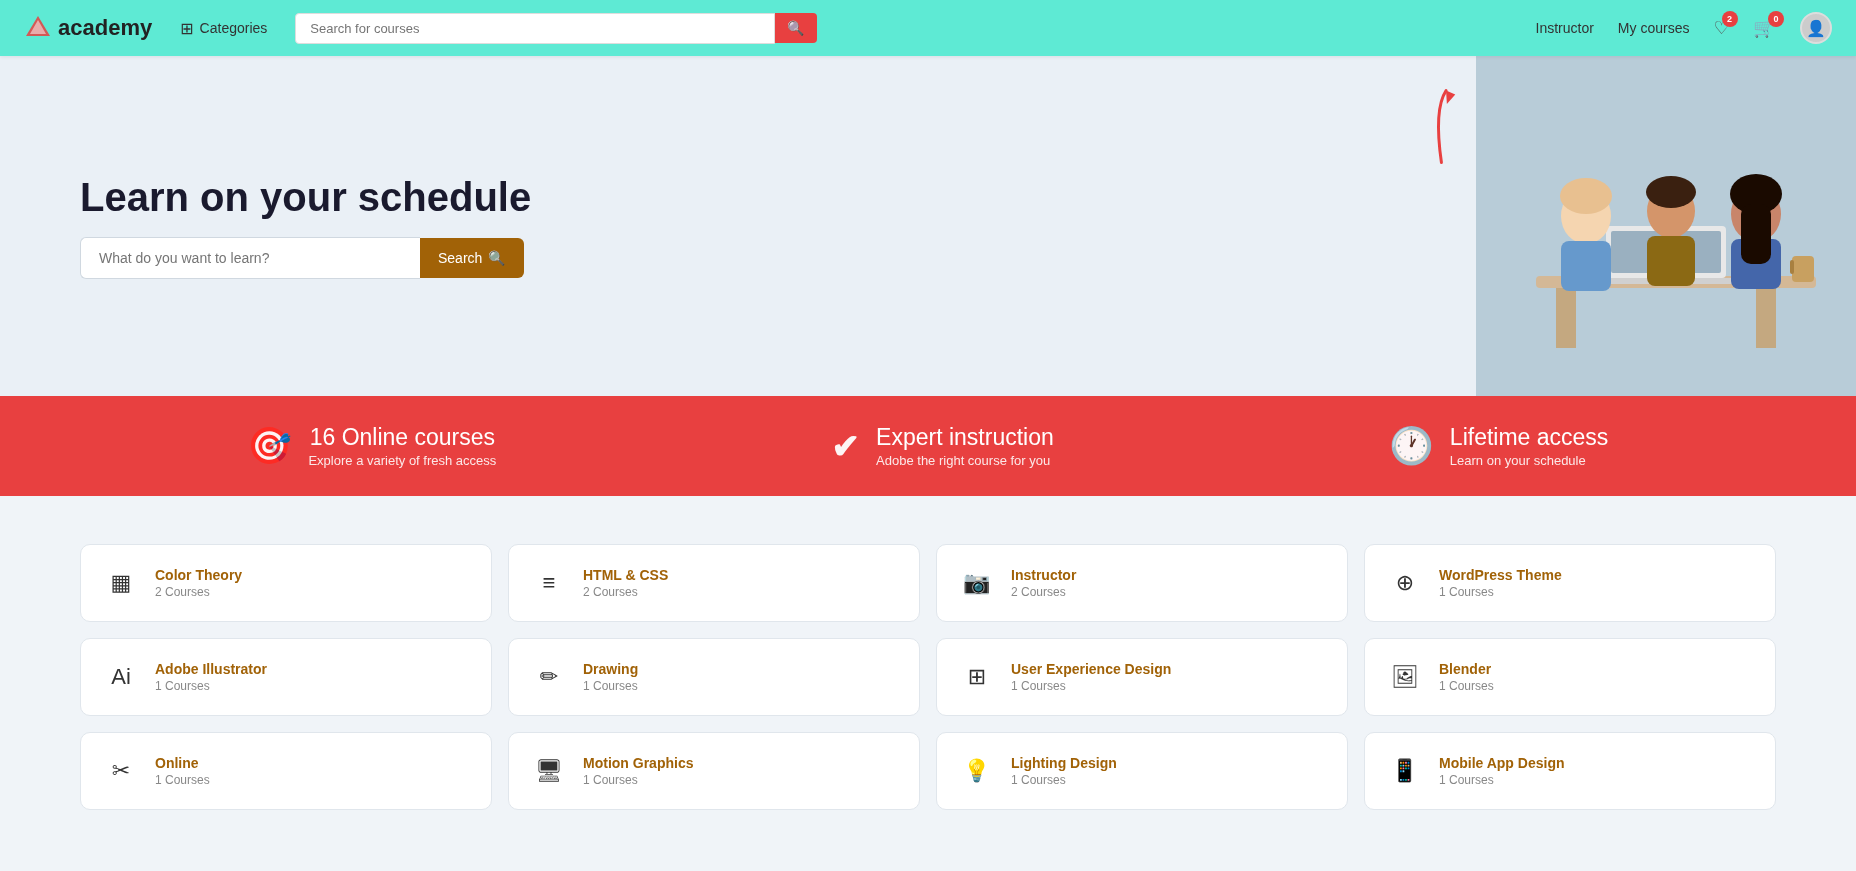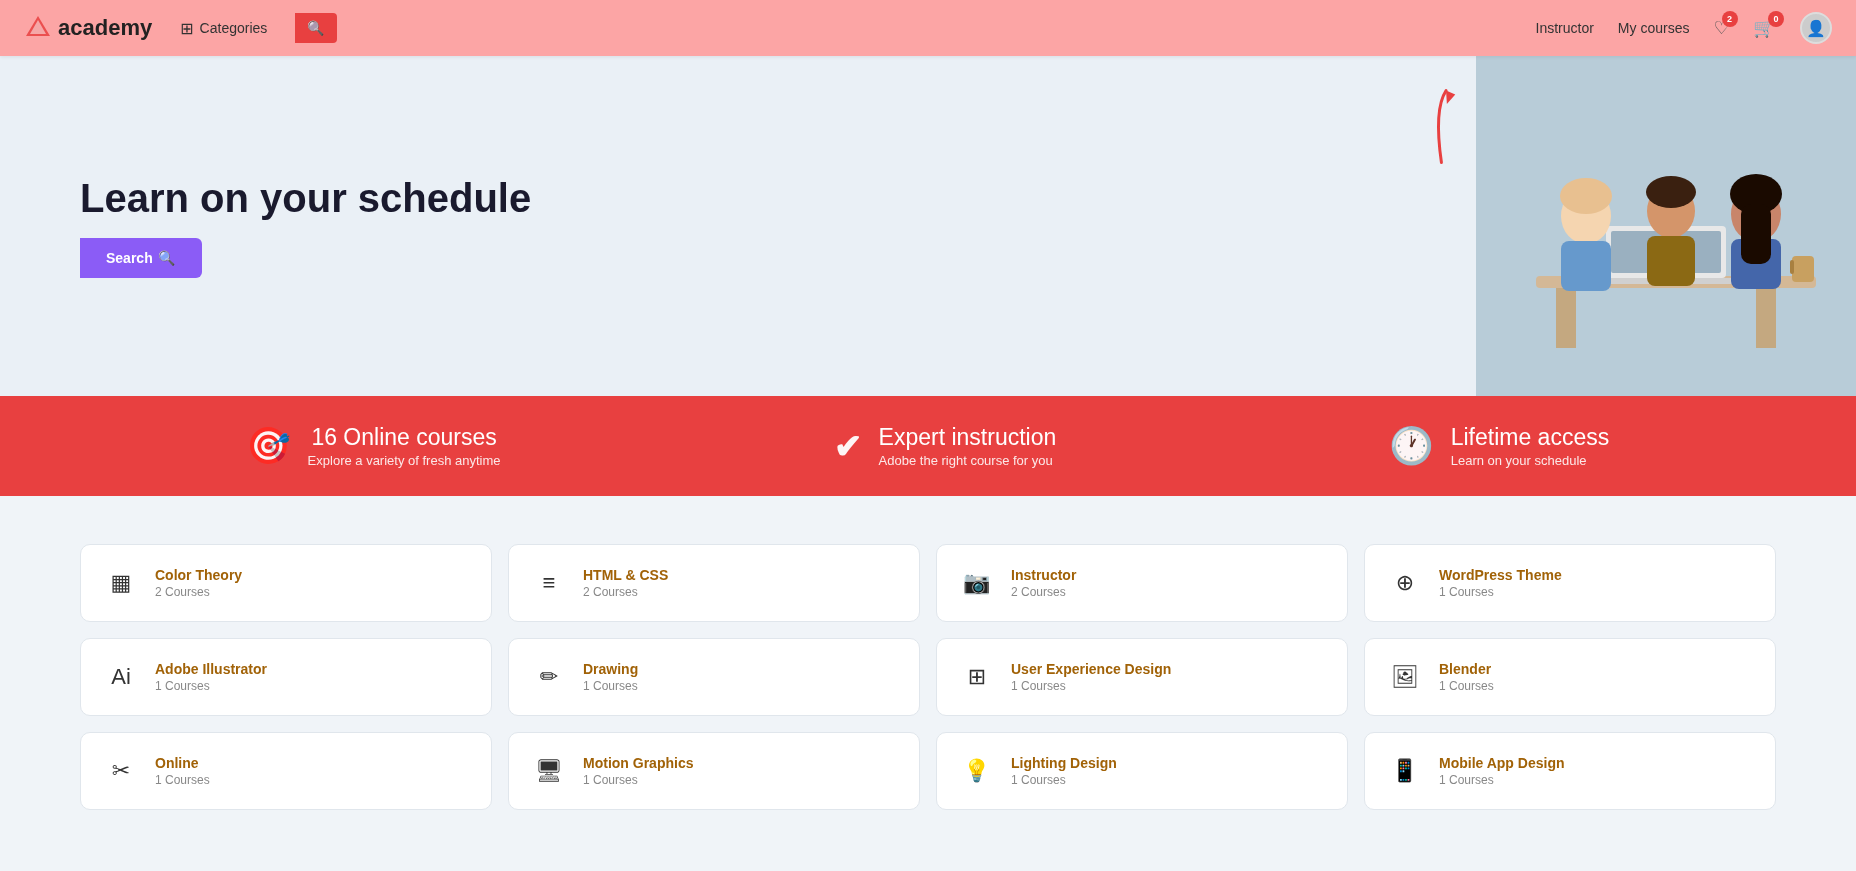--- a/index.html
+++ b/index.html
@@ -1,20 +1,20 @@
 <!DOCTYPE html>
 <html><head>
   <meta charset="utf-8">
   <style>
     * { margin: 0; padding: 0; box-sizing: border-box; }
     body { font-family: 'Segoe UI', Arial, sans-serif; background: #f0f4f8; min-width: 1200px; }
 
     
     .navbar {
-      background: #fca5a5;
+      background: #5eead4;
       height: 56px;
       display: flex;
       align-items: center;
       padding: 0 24px;
       box-shadow: 0 1px 4px rgba(0,0,0,0.08);
       position: relative;
       z-index: 10;
     }
     .logo {
       display: flex;
@@ -152,27 +152,27 @@
       width: 340px;
       border: 1px solid #d0d8e0;
       border-right: none;
       border-radius: 6px 0 0 6px;
       padding: 12px 18px;
       font-size: 14px;
       outline: none;
       background: #fff;
     }
     .hero-search-btn {
-      background: #8b5cf6;
+      background: #a16207;
       color: #fff;
       border: none;
       border-radius: 0 6px 6px 0;
-      padding: 12px 26px;
-      font-size: 14px;
-      font-weight: 700;
+      padding: 12px 18px;
+      font-size: 14px;
+      font-weight: 400;
       cursor: pointer;
       display: flex;
       align-items: center;
       gap: 6px;
     }
     .hero-image {
       position: absolute;
       right: 0;
       top: 0;
       height: 100%;
@@ -292,20 +292,21 @@
       <polygon points="14,2 26,22 2,22" fill="#e84040" opacity="0.85"></polygon>
       <polygon points="14,6 22,20 6,20" fill="#fff" opacity="0.5"></polygon>
     </svg>
     <span>academy</span>
   </a>
   <button class="categories-btn">
     <span class="grid-icon">⊞</span>
     <span>Categories</span>
   </button>
   <div class="search-bar">
+    <input type="text" placeholder="Search for courses" style="">
     <button class="search-btn-nav">🔍</button>
   </div>
   <div class="nav-right">
     <a class="nav-link" href="#">Instructor</a>
     <a class="nav-link" href="#">My courses</a>
     <button class="nav-icon-btn">
       ♡
       <span class="badge">2</span>
     </button>
     <button class="nav-icon-btn">
@@ -313,20 +314,21 @@
       <span class="badge">0</span>
     </button>
     <div class="avatar">👤</div>
   </div>
 </nav>
 
 <section class="hero">
   <div class="hero-content">
     <h1 class="hero-title">Learn on your schedule</h1>
     <div class="hero-search">
+      <input type="text" placeholder="What do you want to learn?" style="">
       <button class="hero-search-btn">
         <span>Search</span>
         <span>🔍</span>
       </button>
     </div>
   </div>
 
   <div class="arrow-indicator">
     <svg width="60" height="80" viewBox="0 0 60 80">
       <path d="M10 70 Q30 20 50 10" stroke="#e84040" stroke-width="3" fill="none" stroke-linecap="round"></path>
@@ -369,21 +371,21 @@
       </svg>
     </div>
   </div>
 </section>
 
 <div class="banner">
   <div class="banner-item">
     <span class="banner-icon">🎯</span>
     <div>
       <div class="banner-title">16 Online courses</div>
-      <div class="banner-sub">Explore a variety of fresh anytime</div>
+      <div class="banner-sub">Explore a variety of fresh access</div>
     </div>
   </div>
   <div class="banner-item">
     <span class="banner-icon" style="font-size:34px;font-weight:900;">✔</span>
     <div>
       <div class="banner-title">Expert instruction</div>
       <div class="banner-sub">Adobe the right course for you</div>
     </div>
   </div>
   <div class="banner-item">

